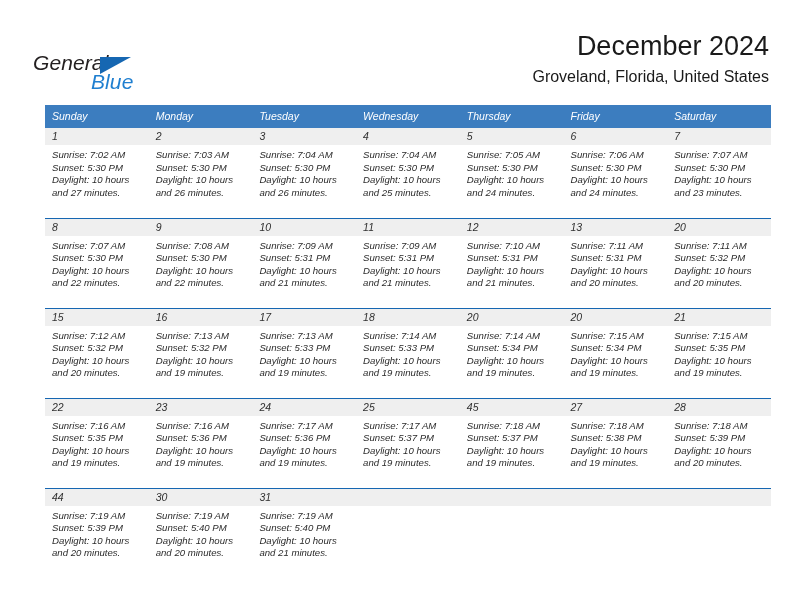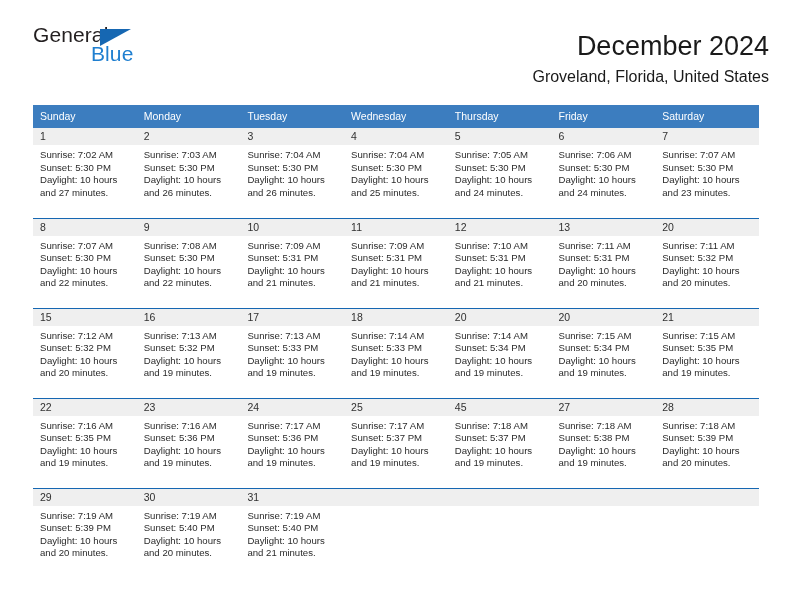--- a/index.html
+++ b/index.html
@@ -25,23 +25,24 @@
   .header {
     position: absolute;
     left: 0;
     top: 0;
     width: 792px;
     height: 100px;
   }
   .brand {
     position: absolute;
     left: 33px;
-    top: 24px;
+    top: 52px;
     width: 180px;
     height: 48px;
+    font-style: italic;
   }
   .brand-general {
     position: absolute;
     left: 0;
     top: 0;
     font-size: 21px;
     line-height: 22px;
     letter-spacing: 0.1px;
     color: #231f20;
     font-family: "Liberation Sans", sans-serif;
@@ -85,25 +86,26 @@
     font-size: 16px;
     line-height: 18px;
     color: #1a1a1a;
     white-space: nowrap;
     font-family: "Liberation Sans", sans-serif;
   }
 
   
   .calendar {
     position: absolute;
-    left: 33px;
+    left: 45px;
     top: 105px;
     width: 726px;
     border-collapse: collapse;
     table-layout: fixed;
+    font-style: italic;
   }
   .calendar th,
   .calendar td {
     width: 103.71px;
     padding: 0;
     margin: 0;
     vertical-align: top;
   }
   .dow-row th {
     background: #3c7dbf;
@@ -477,21 +479,21 @@
                 <div>Sunset: 5:39 PM</div>
                 <div class="daylight-line">Daylight: 10 hours and 20 minutes.</div>
               </div>
             </div>
           </td>
       </tr>
 
       <tr class="week-row">
         <td>
             <div class="daycell">
-              <div class="daynum-band">29</div>
+              <div class="daynum-band">44</div>
               <div class="details">
                 <div>Sunrise: 7:19 AM</div>
                 <div>Sunset: 5:39 PM</div>
                 <div class="daylight-line">Daylight: 10 hours and 20 minutes.</div>
               </div>
             </div>
           </td>
         <td>
             <div class="daycell">
               <div class="daynum-band">30</div>

